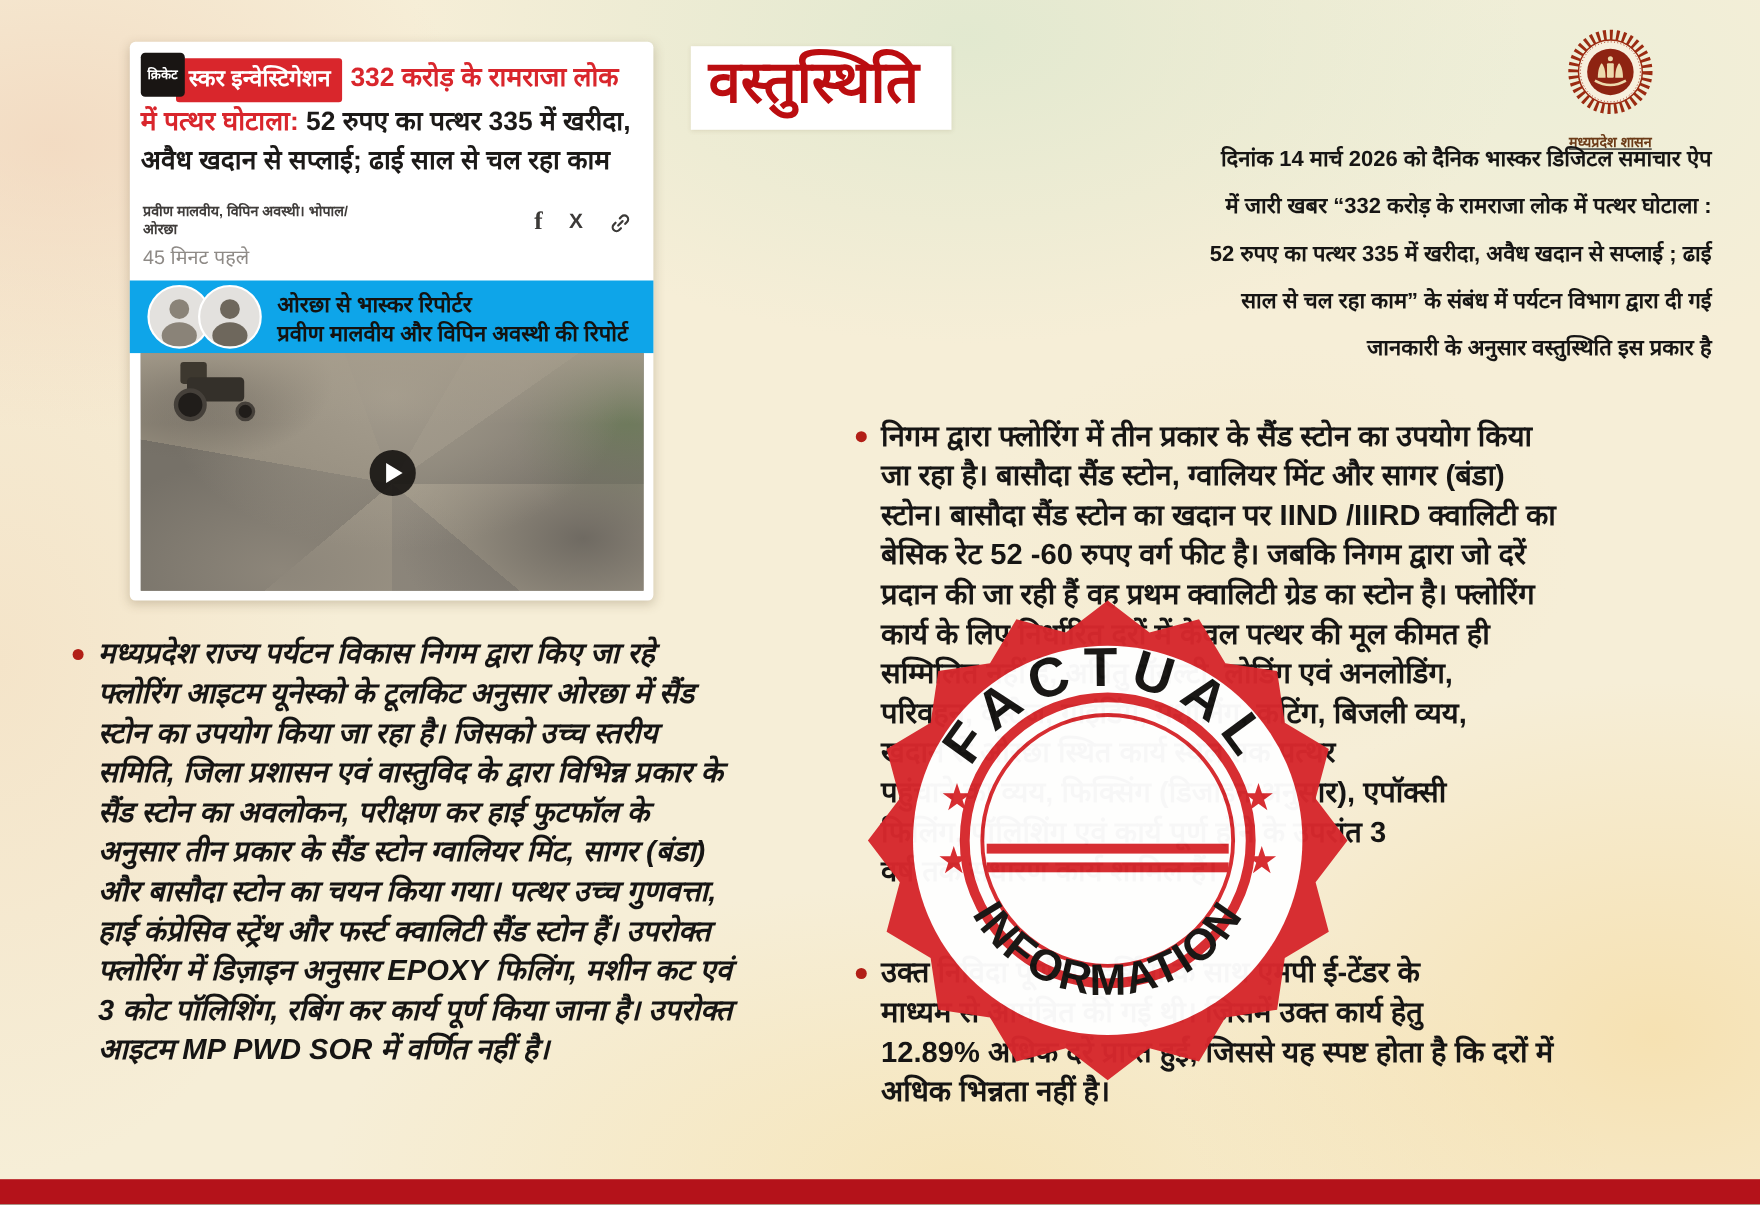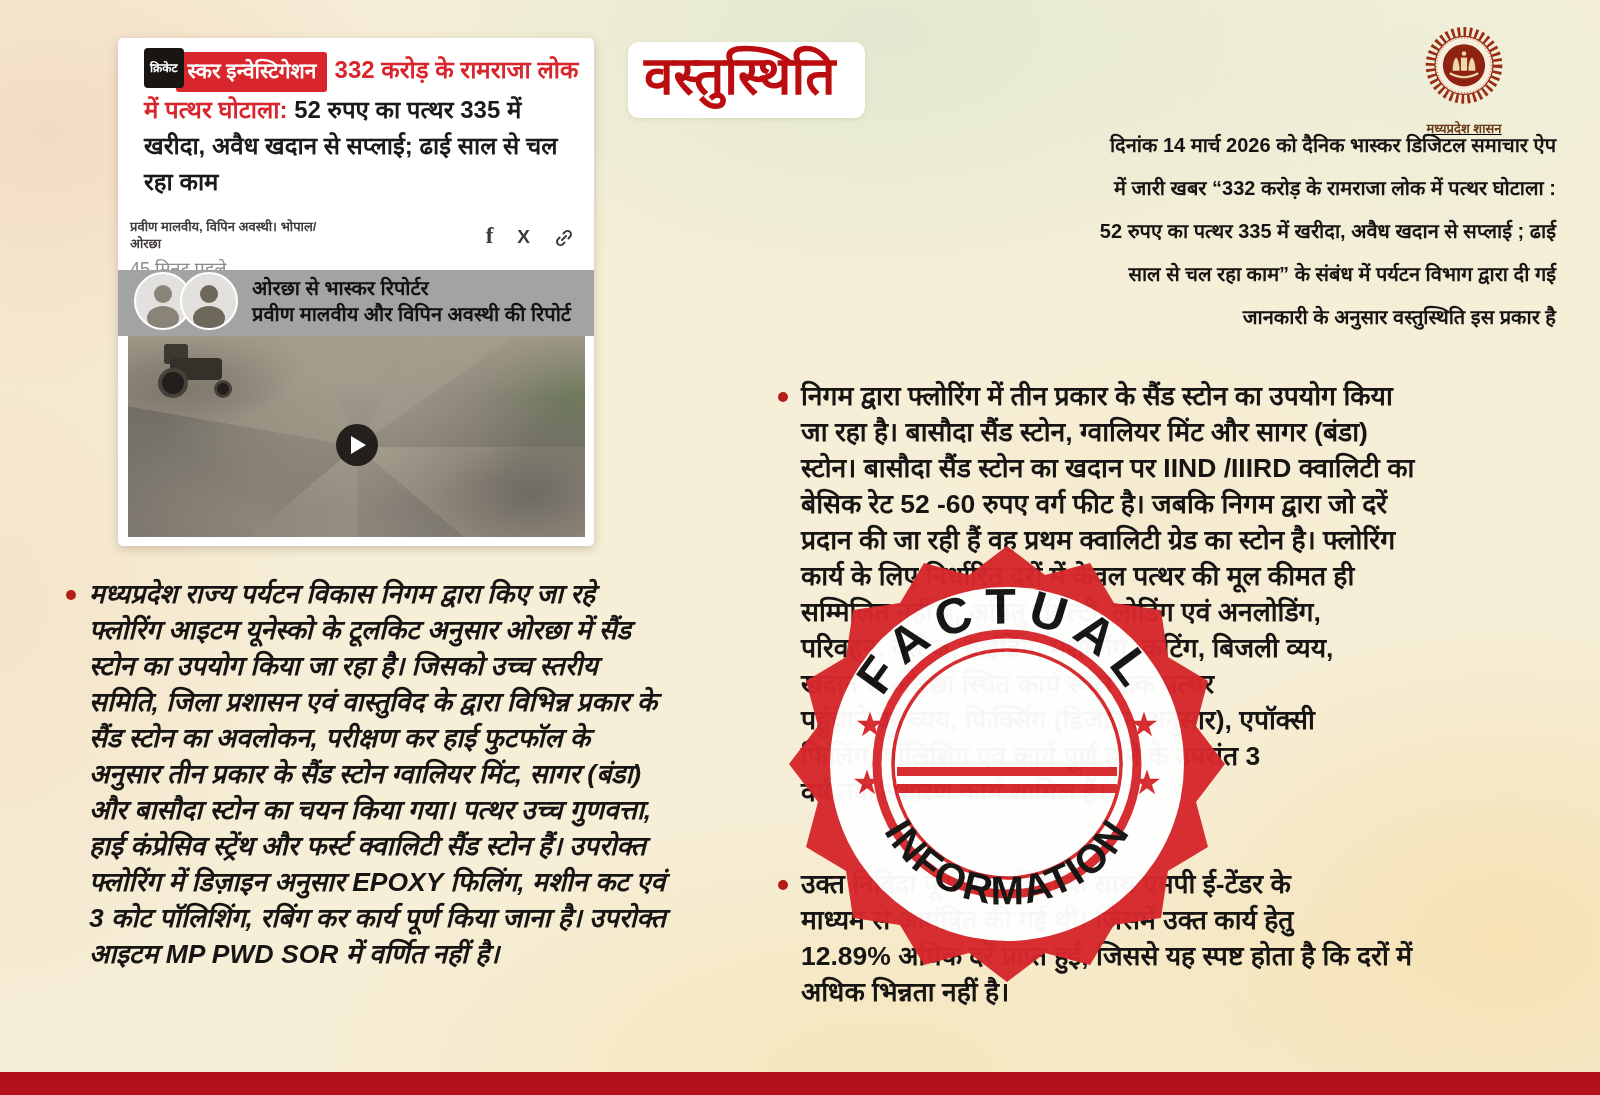--- a/index.html
+++ b/index.html
@@ -17,39 +17,39 @@
       radial-gradient(ellipse 460px 320px at 72% 46%, rgba(243,230,195,.4), transparent 60%);
   }
   .txt { white-space:pre-line; color:#161514; font-weight:700; }
 
   
   .news-card {
     position:absolute; left:118px; top:38px; width:476px; height:508px;
     background:#ffffff; border-radius:5px; box-shadow:0 3px 10px rgba(90,70,40,.25);
     display:flex; flex-direction:column;
   }
-  .nc-head { padding:10px 14px 2px 26px; font-size:24px; line-height:36px; font-weight:700; }
+  .nc-head { padding:10px 14px 2px 10px; font-size:24px; line-height:36px; font-weight:700; }
   .tag-black {
     display:inline-block; background:#191513; color:#fff; font-size:12px; font-weight:700;
     padding:2px 6px; border-radius:4px; vertical-align:6px; margin-right:-8px; position:relative; z-index:2;
   }
   .tag-red {
     display:inline-block; background:#d9262c; color:#fff; font-size:21px; font-weight:700;
     padding:1px 10px 3px 12px; border-radius:3px; margin-right:8px;
   }
   .hl-red { color:#d9262c; }
   .hl-black { color:#1c1a18; }
   .nc-byline-row { display:flex; justify-content:space-between; padding:4px 20px 2px 12px; height:56px;margin-top:12px; }
   .nc-byline { font-size:13px; line-height:17px; color:#3f3c3a; font-weight:700; white-space:pre-line; }
   .nc-time { font-size:18px; color:#8e8a86; margin-top:4px; }
   .nc-share { display:flex; gap:24px; align-items:flex-start; padding-top:8px; }
   .icon-f { font-family:"Liberation Serif","DejaVu Serif",serif; font-weight:700; font-size:23px; color:#3c3a38; line-height:20px; cursor:pointer;}
   .icon-x { font-weight:800; font-size:19px; color:#3c3a38; line-height:22px; cursor:pointer;}
   .icon-link { cursor:pointer; margin-top:2px;}
-  .nc-reporter { display:flex; align-items:center; padding:0 12px 4px 16px; height:66px; background:#a3a3a3; }
+  .nc-reporter { display:flex; align-items:flex-end; padding:0 12px 4px 16px; height:66px; background:#0ea5e9;margin-top:20px; }
   .avatars { display:flex; }
   .avatar { width:58px; height:58px; border-radius:50%; background:#e3e1de; overflow:hidden; border:2px solid #fff; }
   .avatar + .avatar { margin-left:-12px; }
   .rep-text { margin-left:14px; font-size:20px; line-height:26px; font-weight:700; color:#141210; white-space:pre-line; }
   .nc-photo {
     position:relative; margin:0 9px 9px 10px; flex:1; overflow:hidden;
     background-color:#8f8a80;
     background-image:
       linear-gradient(rgba(168,159,142,.8), rgba(168,159,142,0) 30%),
       radial-gradient(ellipse 200px 120px at 12% 12%, #6d675e, transparent 60%),
@@ -69,21 +69,20 @@
   .tractor { position:absolute; left:16px; top:14px; width:110px; height:52px; }
   .tr-body { position:absolute; left:26px; top:8px; width:52px; height:22px; background:#34302a; border-radius:4px; }
   .tr-cab  { position:absolute; left:20px; top:-6px; width:24px; height:20px; background:#3d382f; border-radius:3px; }
   .tr-wheel-big { position:absolute; left:14px; top:18px; width:30px; height:30px; background:#201d1a; border-radius:50%; border:4px solid #45403a; }
   .tr-wheel-sm  { position:absolute; left:70px; top:30px; width:18px; height:18px; background:#201d1a; border-radius:50%; border:3px solid #45403a; }
 
   
   .title-band {
     position:absolute; left:628px; top:42px; background:#ffffff; padding:4px 30px 12px 16px;
     box-shadow:0 1px 4px rgba(120,100,60,.15);
-    border-radius:11px;
   }
   .page-title { font-size:53px; font-weight:800; color:#bb0d10; line-height:60px; }
   .logo-wrap { position:absolute; left:1405px; top:24px; width:118px; text-align:center;text-decoration:underline; }
   .logo-label { font-size:13px; font-weight:700; color:#6b3a17; margin-top:3px; }
 
   .intro { position:absolute; left:636px; top:124px; width:920px; font-size:20px; line-height:43px;text-align:right; }
 
   
   .bullet { position:absolute; display:flex; }
   .dot { width:10px; height:10px; border-radius:50%; background:#b21f17; margin-top:14px; flex:none; }

